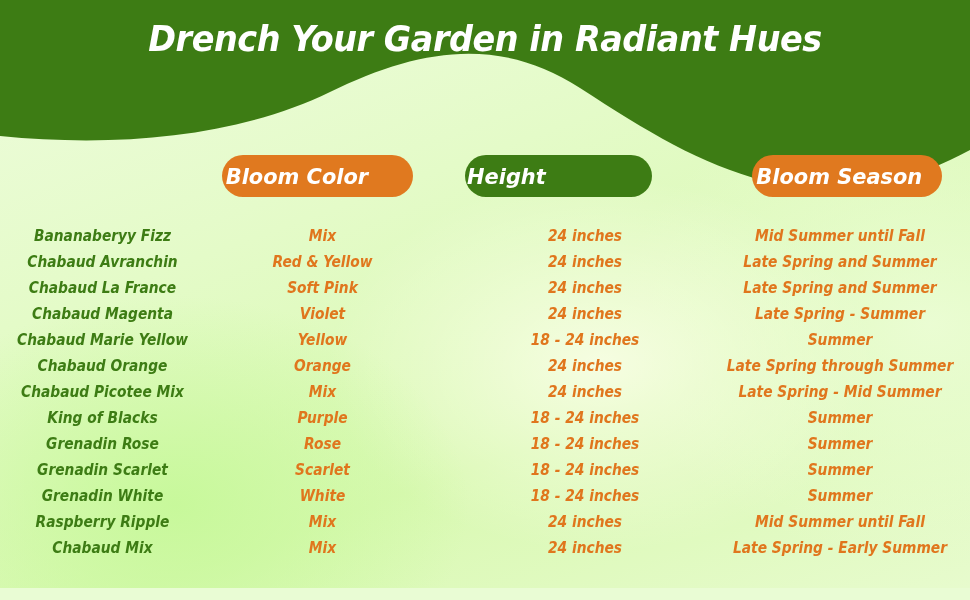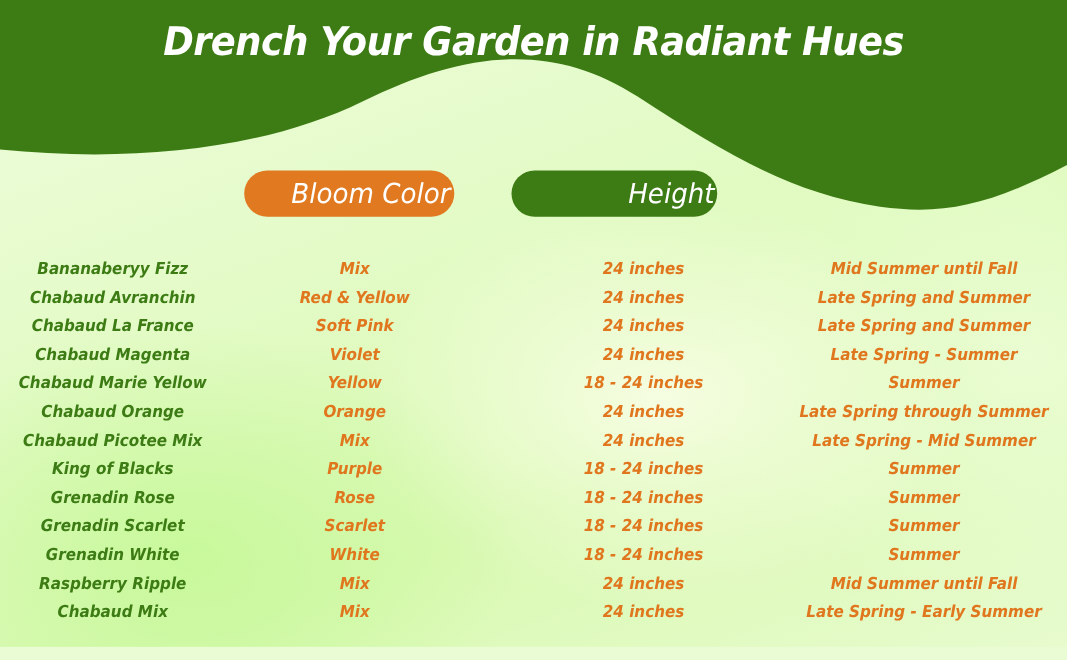--- a/index.html
+++ b/index.html
@@ -52,25 +52,25 @@
   }
 
   
   .pill {
     position: absolute;
     top: 155px;
     height: 42px;
     border-radius: 21px;
     display: flex;
     align-items: center;
-    justify-content: flex-end;
+    justify-content: flex-start;
     color: #ffffff;
     font-family: "DejaVu Sans", sans-serif;
-    font-size: 25px;
-    font-weight: normal;
+    font-size: 22px;
+    font-weight: bold;
     font-style: italic;
     letter-spacing: 0px;
     z-index: 4;
     white-space: nowrap;
   }
   .pill span { transform: scaleX(0.95); display:block; }
 
   .pill-color   { left: 222px; width: 191px; background: #e0791f; }
   .pill-height  { left: 465px; width: 187px; background: #3d7c14; }
   .pill-season  { left: 752px; width: 190px; background: #e0791f; }
@@ -79,21 +79,21 @@
   .table {
     position: absolute;
     left: 0;
     top: 227px;
     width: 970px;
     z-index: 2;
   }
   .row {
     display: flex;
     height: 26px;
-    align-items: flex-end;
+    align-items: flex-start;
   }
   .cell {
     font-family: "DejaVu Sans", sans-serif;
     font-size: 15px;
     font-weight: bold;
     font-style: italic;
     text-align: center;
     white-space: nowrap;
     overflow: hidden;
     transform: scaleX(0.92);
@@ -113,20 +113,23 @@
   </svg>
 
   <div class="poster-title">Drench Your Garden in Radiant Hues</div>
 
   <div class="pill pill-color">
     <span>Bloom Color</span>
   </div>
   <div class="pill pill-height">
     <span>Height</span>
   </div>
+  <div class="pill pill-season">
+    <span>Bloom Season</span>
+  </div>
 
   <div class="table" id="table-body">
       <div class="row">
         <div class="cell c-name">Bananaberyy Fizz</div>
         <div class="cell c-color">Mix</div>
         <div class="cell c-height">24 inches</div>
         <div class="cell c-season">Mid Summer until Fall</div>
       </div>
       <div class="row">
         <div class="cell c-name">Chabaud Avranchin</div>

